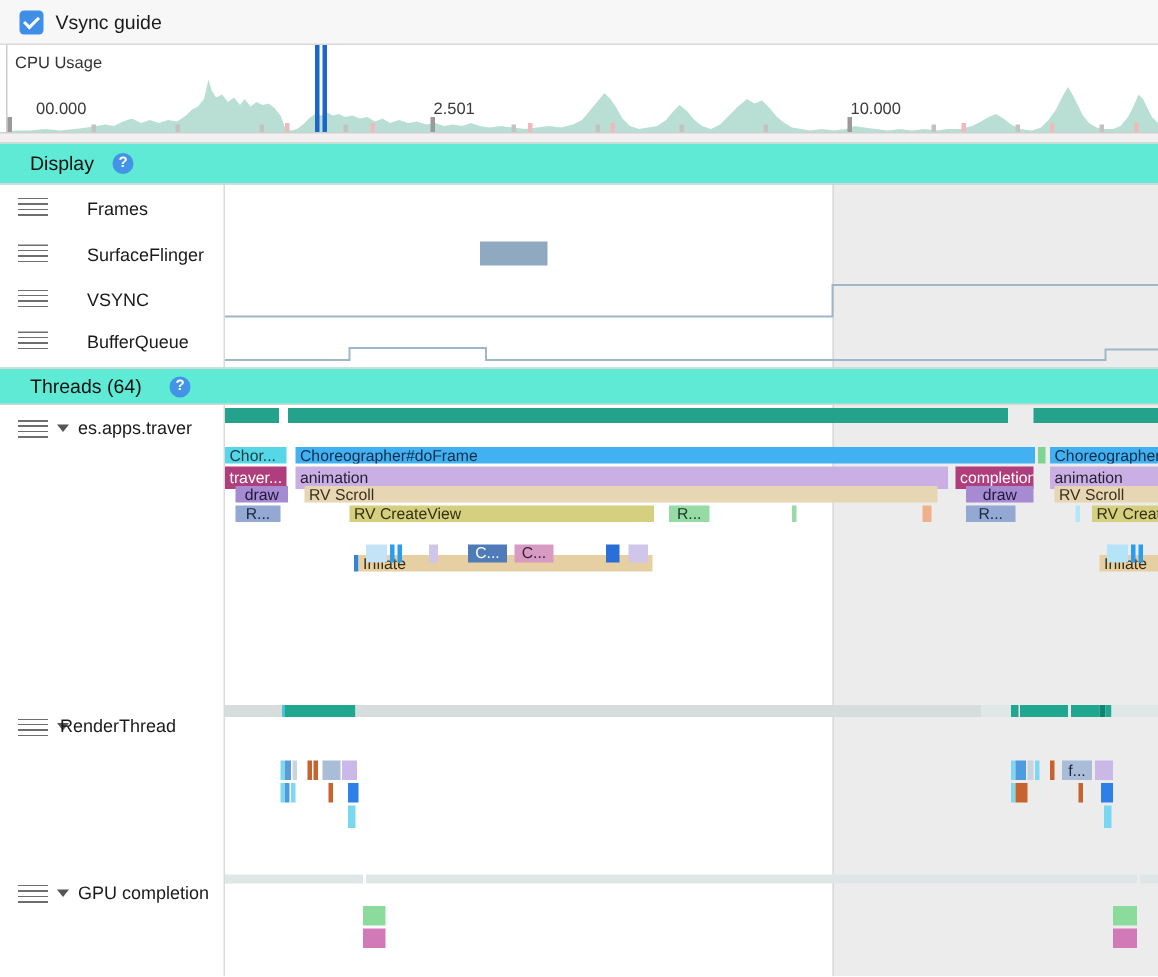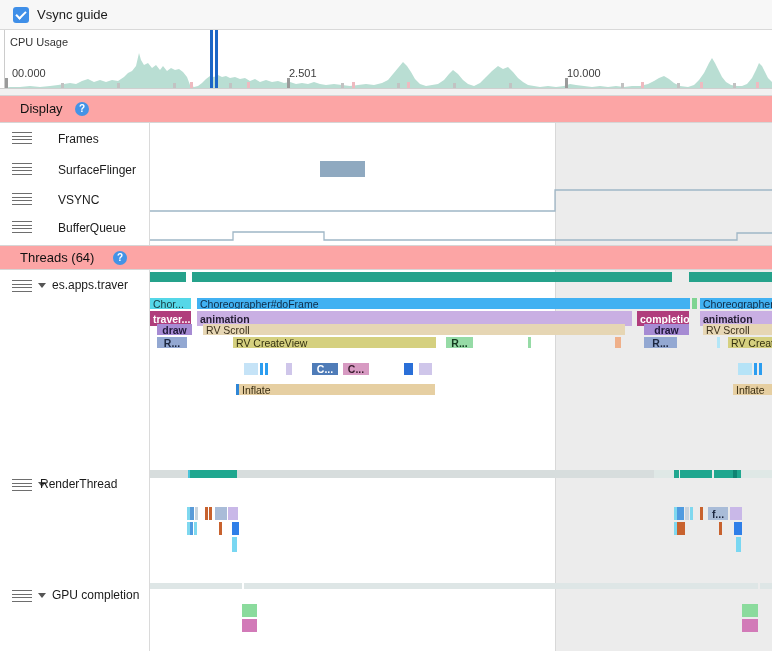--- a/index.html
+++ b/index.html
@@ -15,35 +15,35 @@
   .cpu-title{position:absolute;left:10px;top:36px;font-size:11px;color:#333;}
   .cpu-svg{position:absolute;left:0;top:30px;width:772px;height:58px;}
   .axis-label{position:absolute;top:67px;font-size:11px;color:#3c3c3c;}
   .ticks{position:absolute;left:0;width:772px;}
   .t-major{top:78px;height:10px;}
   .t-minor{top:83px;height:5px;}
   .t-pink{top:82px;height:6px;}
   .cpu-strip{position:absolute;left:0;top:88px;width:772px;height:7px;background:#f1f1f1;border-top:1px solid #cfcfcf;}
   .vguide{position:absolute;top:30px;height:58px;width:3px;background:#1b66c6;}
   
-  .sect{position:absolute;left:0;width:772px;background:#fca5a5;border-top:1px solid #d6d6d6;border-bottom:1px solid #d6d6d6;}
+  .sect{position:absolute;left:0;width:772px;background:#5eead4;border-top:1px solid #d6d6d6;border-bottom:1px solid #d6d6d6;}
   .sect-title{position:absolute;left:20px;top:0;font-size:13px;color:#111;}
   .help{position:absolute;width:14px;height:14px;border-radius:50%;background:#4393e6;color:#fff;
         font-size:10px;font-weight:bold;text-align:center;line-height:14px;}
   
   .overlay{position:absolute;background:#ececec;}
   .sel-line{position:absolute;width:1px;background:#d8d8d8;}
   .divider{position:absolute;left:149px;width:1px;background:#dadada;}
   
   .wave-svg{position:absolute;left:0;top:0;width:772px;height:651px;pointer-events:none;}
   
   .trk{position:absolute;left:0;width:772px;}
   .seg{position:absolute;top:0;height:100%;overflow:hidden;white-space:nowrap;box-sizing:border-box;
        display:flex;align-items:center;font-size:10.5px;color:#1d1d1d;padding-left:3px;}
-  .seg.c{justify-content:center;padding-left:0;font-weight:bold;}
+  .seg.c{justify-content:center;padding-left:0;}
   
   .ham{position:absolute;left:12px;width:20px;height:12px;
        background:repeating-linear-gradient(#6e6e6e 0 1px,transparent 1px 3.6px);}
   .arr{position:absolute;left:38px;width:0;height:0;border-left:4px solid transparent;border-right:4px solid transparent;border-top:5px solid #555;}
   .rowlab{position:absolute;font-size:12px;color:#1a1a1a;white-space:nowrap;}
 </style>
 </head>
 <body>
 
 <div class="app">
@@ -66,21 +66,21 @@
       <div class="seg" style="left: 150px; width: 36px; background: rgb(37, 162, 139);"></div>
       <div class="seg" style="left: 192px; width: 480px; background: rgb(37, 162, 139);"></div>
       <div class="seg" style="left: 689px; width: 83px; background: rgb(37, 162, 139);"></div>
     </div>
   <div class="trk" style="top:298px;height:11px;">
       <div class="seg" style="left: 150px; width: 41px; background: rgb(85, 215, 232); color: rgb(20, 58, 64);">Chor...</div>
       <div class="seg" style="left: 197px; width: 493px; background: rgb(65, 177, 242); color: rgb(14, 44, 72);">Choreographer#doFrame</div>
       <div class="seg" style="left: 692px; width: 5px; background: rgb(127, 212, 146);"></div>
       <div class="seg" style="left: 700px; width: 72px; background: rgb(65, 177, 242); color: rgb(14, 44, 72);">Choreographer#doFrame</div>
     </div>
-  <div class="trk" style="top:311px;height:15px;font-weight:bold;">
+  <div class="trk" style="top:311px;height:15px;">
       <div class="seg" style="left: 150px; width: 41px; background: rgb(176, 61, 124); color: rgb(255, 255, 255);">traver...</div>
       <div class="seg" style="left: 197px; width: 435px; background: rgb(201, 175, 227); color: rgb(36, 29, 51);">animation</div>
       <div class="seg" style="left: 637px; width: 52px; background: rgb(176, 61, 124); color: rgb(255, 255, 255);">completion</div>
       <div class="seg" style="left: 700px; width: 72px; background: rgb(201, 175, 227); color: rgb(36, 29, 51);">animation</div>
     </div>
   <div class="trk" style="top:324px;height:11px;">
       <div class="seg c" style="left: 157px; width: 35px; background: rgb(166, 139, 211); color: rgb(32, 24, 58);">draw</div>
       <div class="seg" style="left: 203px; width: 422px; background: rgb(230, 214, 180); color: rgb(58, 47, 26);">RV Scroll</div>
       <div class="seg c" style="left: 644px; width: 45px; background: rgb(166, 139, 211); color: rgb(32, 24, 58);">draw</div>
       <div class="seg" style="left: 703px; width: 69px; background: rgb(230, 214, 180); color: rgb(58, 47, 26);">RV Scroll</div>
@@ -88,21 +88,21 @@
   <div class="trk" style="top:337px;height:11px;">
       <div class="seg c" style="left: 157px; width: 30px; background: rgb(147, 168, 210); color: rgb(28, 39, 64);">R...</div>
       <div class="seg" style="left: 233px; width: 203px; background: rgb(213, 208, 127); color: rgb(51, 48, 15);">RV CreateView</div>
       <div class="seg c" style="left: 446px; width: 27px; background: rgb(150, 219, 166); color: rgb(20, 58, 32);">R...</div>
       <div class="seg" style="left: 528px; width: 3px; background: rgb(150, 219, 166);"></div>
       <div class="seg" style="left: 615px; width: 6px; background: rgb(239, 176, 138);"></div>
       <div class="seg c" style="left: 644px; width: 33px; background: rgb(147, 168, 210); color: rgb(28, 39, 64);">R...</div>
       <div class="seg" style="left: 717px; width: 3px; background: rgb(179, 230, 247);"></div>
       <div class="seg" style="left: 728px; width: 44px; background: rgb(213, 208, 127); color: rgb(51, 48, 15);">RV CreateView</div>
     </div>
-  <div class="trk" style="top:364px;height:11px;margin-top:20px;">
+  <div class="trk" style="top:350px;height:11px;margin-top:20px;">
       <div class="seg" style="left: 236px; width: 2px; background: rgb(47, 134, 214);"></div>
       <div class="seg" style="left: 239px; width: 196px; background: rgb(230, 207, 162); color: rgb(58, 46, 18);">Inflate</div>
       <div class="seg" style="left: 733px; width: 39px; background: rgb(230, 207, 162); color: rgb(58, 46, 18);">Inflate</div>
     </div>
   <div class="trk" style="top:363px;height:12px;">
       <div class="seg" style="left: 244px; width: 14px; background: rgb(197, 227, 247);"></div>
       <div class="seg" style="left: 260px; width: 3px; background: rgb(43, 157, 240);"></div>
       <div class="seg" style="left: 265px; width: 3px; background: rgb(43, 157, 240);"></div>
       <div class="seg" style="left: 286px; width: 6px; background: rgb(207, 198, 234);"></div>
       <div class="seg c" style="left: 312px; width: 26px; background: rgb(79, 124, 184); color: rgb(255, 255, 255);">C...</div>
@@ -203,21 +203,21 @@
       <div class="seg" style="left: 509px; width: 1px; background: rgb(194, 194, 194);"></div>
       <div class="seg" style="left: 621px; width: 1px; background: rgb(194, 194, 194);"></div>
       <div class="seg" style="left: 677px; width: 1px; background: rgb(194, 194, 194);"></div>
       <div class="seg" style="left: 733px; width: 1px; background: rgb(194, 194, 194);"></div>
     </div>
   <div class="ticks t-major">
       <div class="seg" style="left: 5px; width: 1px; background: rgb(154, 154, 154);"></div>
       <div class="seg" style="left: 287px; width: 1px; background: rgb(154, 154, 154);"></div>
       <div class="seg" style="left: 565px; width: 1px; background: rgb(154, 154, 154);"></div>
     </div>
-  <div class="axis-label" style="left:12px;">00.000</div>
+  <div class="axis-label" style="left:24px;">00.000</div>
   <div class="axis-label" style="left:289px;">2.501</div>
   <div class="axis-label" style="left:567px;">10.000</div>
   <div class="vguide" style="left:210px;"></div>
   <div class="vguide" style="left:215px;"></div>
   <div class="cpu-strip"></div>
 
   <div class="sect" style="top:95px;height:26px;">
     <div class="sect-title" style="line-height:26px;">Display</div>
     <div class="help" style="left:75px;top:6px;">?</div>
   </div>

